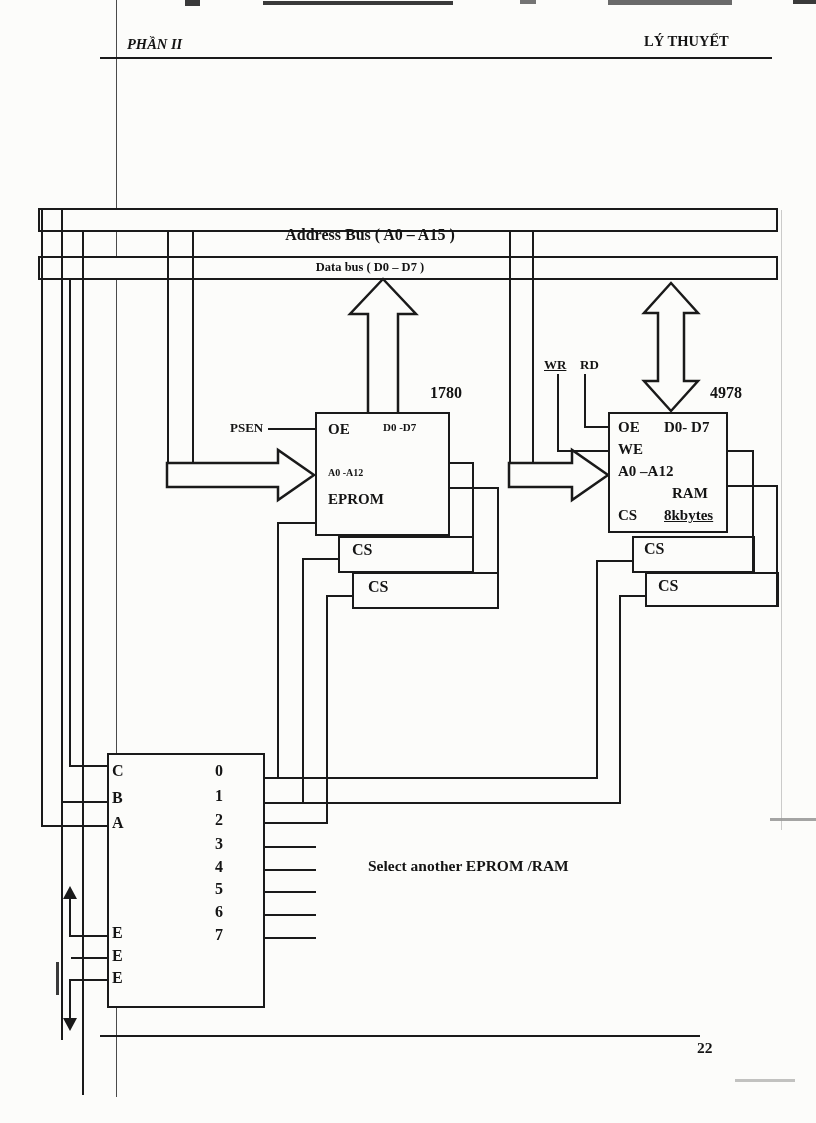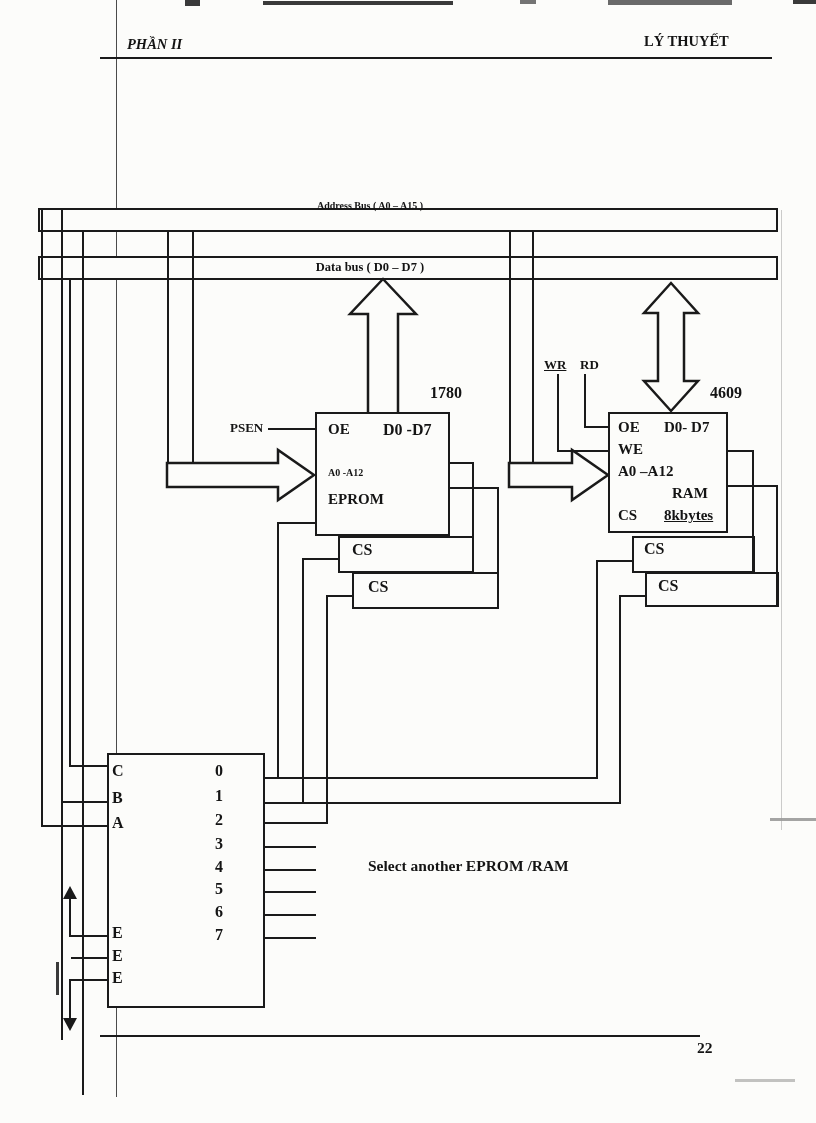--- a/index.html
+++ b/index.html
@@ -31,21 +31,21 @@
 <div class="art" style="left:735px;top:1079px;width:60px;height:3px;opacity:.3;"></div>
 
 <div class="v" style="left:116px;top:0;width:1px;height:1097px;background:#4a4a4a;"></div>
 <div class="v" style="left:781px;top:210px;width:1px;height:620px;background:#9a9a9a;opacity:.5;"></div>
 
 <div class="lbl" style="left:127px;top:36px;font-size:14.5px;font-style:italic;">PHẦN II</div>
 <div class="lbl" style="left:644px;top:33px;font-size:14.5px;">LÝ THUYẾT</div>
 <div class="h" style="left:100px;top:57px;width:672px;"></div>
 
 <div class="box" style="left:38px;top:208px;width:740px;height:24px;"></div>
-<div class="lbl ctr" style="left:270px;top:200px;width:200px;font-size:10px;">Address Bus ( A0 – A15 )</div>
+<div class="lbl ctr" style="left:270px;top:226px;width:200px;font-size:16px;">Address Bus ( A0 – A15 )</div>
 <div class="box" style="left:38px;top:256px;width:740px;height:24px;"></div>
 <div class="lbl ctr" style="left:278px;top:260px;width:184px;font-size:12.5px;">Data bus ( D0 – D7 )</div>
 
 <div class="v" style="left:41px;top:210px;height:616px;"></div>
 <div class="v" style="left:61px;top:210px;height:830px;"></div>
 <div class="v" style="left:69px;top:280px;height:487px;"></div>
 <div class="v" style="left:82px;top:232px;height:863px;"></div>
 
 <div class="v" style="left:167px;top:231px;height:232px;"></div>
 <div class="v" style="left:192px;top:231px;height:232px;"></div>
@@ -61,36 +61,36 @@
 <svg style="left:166px;top:448px;" width="150" height="54" viewBox="0 0 150 54">
   <polygon points="1,15 112,15 112,2 148,27 112,52 112,39 1,39"></polygon>
 </svg>
 <svg style="left:508px;top:448px;" width="102" height="54" viewBox="0 0 102 54">
   <polygon points="1,15 64,15 64,2 100,27 64,52 64,39 1,39"></polygon>
 </svg>
 
 <div class="lbl" style="left:430px;top:384px;font-size:16px;">1780</div>
 <div class="box" style="left:315px;top:412px;width:135px;height:124px;"></div>
 <div class="lbl" style="left:328px;top:421px;font-size:15px;">OE</div>
-<div class="lbl" style="left:383px;top:421px;font-size:16px;">D0 -D7</div>
+<div class="lbl" style="left:383px;top:421px;font-size:11px;">D0 -D7</div>
 <div class="lbl" style="left:328px;top:467px;font-size:10px;">A0 -A12</div>
 <div class="lbl" style="left:328px;top:491px;font-size:15px;">EPROM</div>
 <div class="lbl" style="left:230px;top:420px;font-size:13px;">PSEN</div>
 <div class="h" style="left:268px;top:428px;width:47px;"></div>
 
 <div class="box" style="left:338px;top:536px;width:136px;height:37px;"></div>
 <div class="lbl" style="left:352px;top:541px;font-size:16px;">CS</div>
 <div class="box" style="left:352px;top:572px;width:147px;height:37px;"></div>
 <div class="lbl" style="left:368px;top:578px;font-size:16px;">CS</div>
 <div class="h" style="left:450px;top:462px;width:24px;"></div>
 <div class="v" style="left:472px;top:462px;height:110px;"></div>
 <div class="h" style="left:450px;top:487px;width:49px;"></div>
 <div class="v" style="left:497px;top:487px;height:121px;"></div>
 
-<div class="lbl" style="left:710px;top:384px;font-size:16px;">4609</div>
+<div class="lbl" style="left:710px;top:384px;font-size:16px;">4978</div>
 <div class="lbl" style="left:544px;top:357px;font-size:13px;text-decoration:underline;">WR</div>
 <div class="lbl" style="left:580px;top:357px;font-size:13px;">RD</div>
 <div class="v" style="left:557px;top:374px;height:78px;"></div>
 <div class="h" style="left:557px;top:450px;width:53px;"></div>
 <div class="v" style="left:584px;top:374px;height:54px;"></div>
 <div class="h" style="left:584px;top:426px;width:26px;"></div>
 
 <div class="box" style="left:608px;top:412px;width:120px;height:121px;"></div>
 <div class="lbl" style="left:618px;top:419px;font-size:15px;">OE</div>
 <div class="lbl" style="left:664px;top:419px;font-size:15px;">D0- D7</div>

